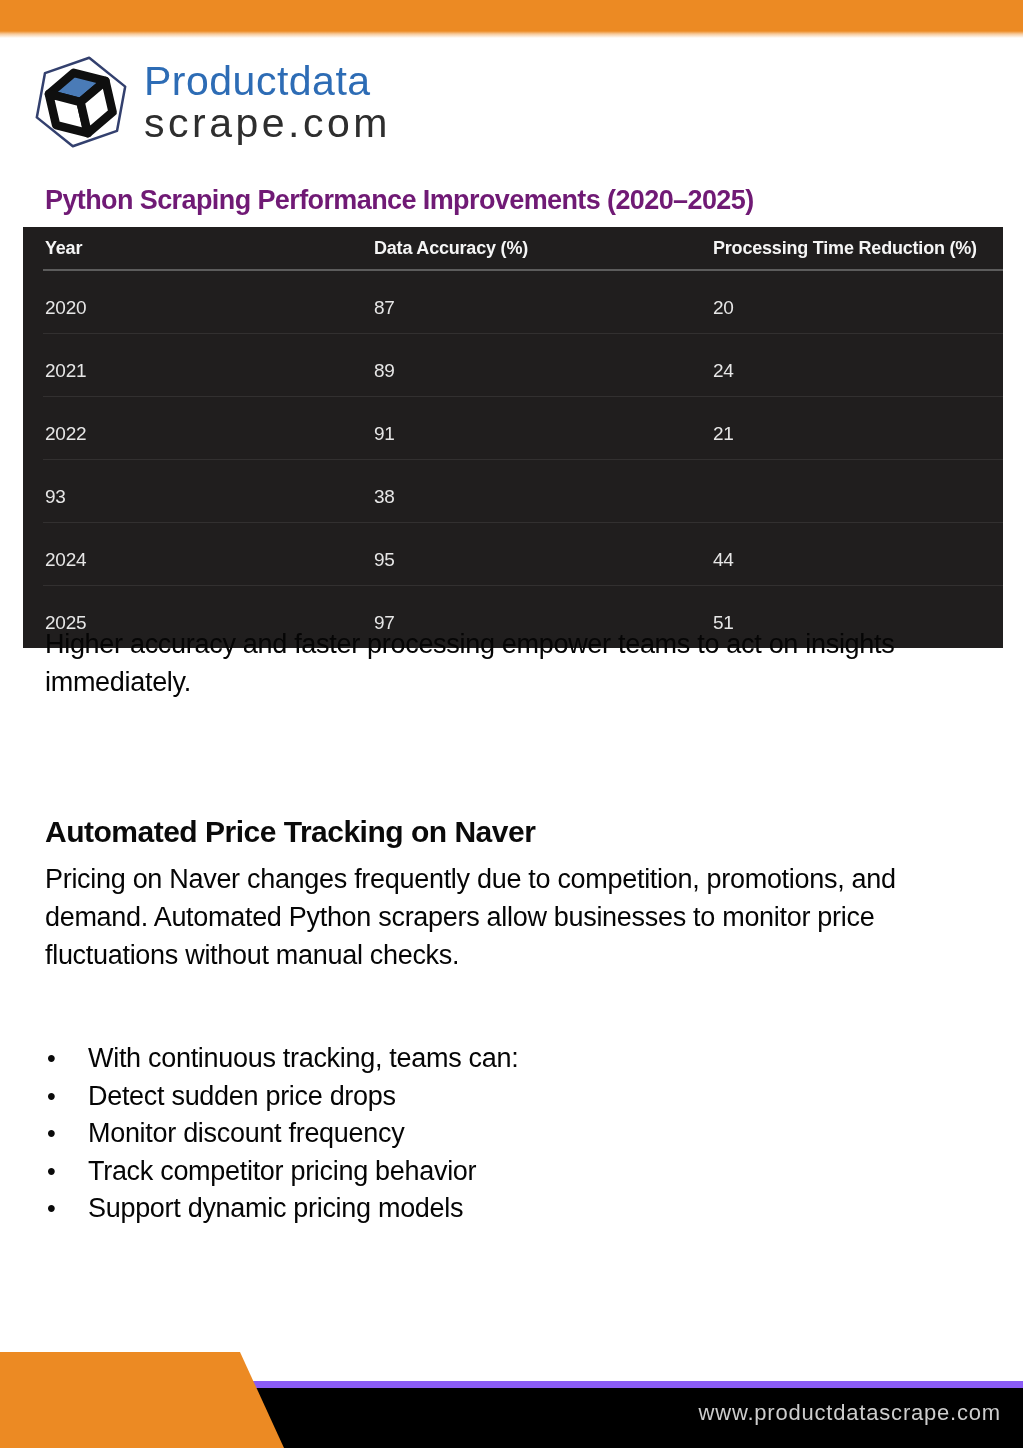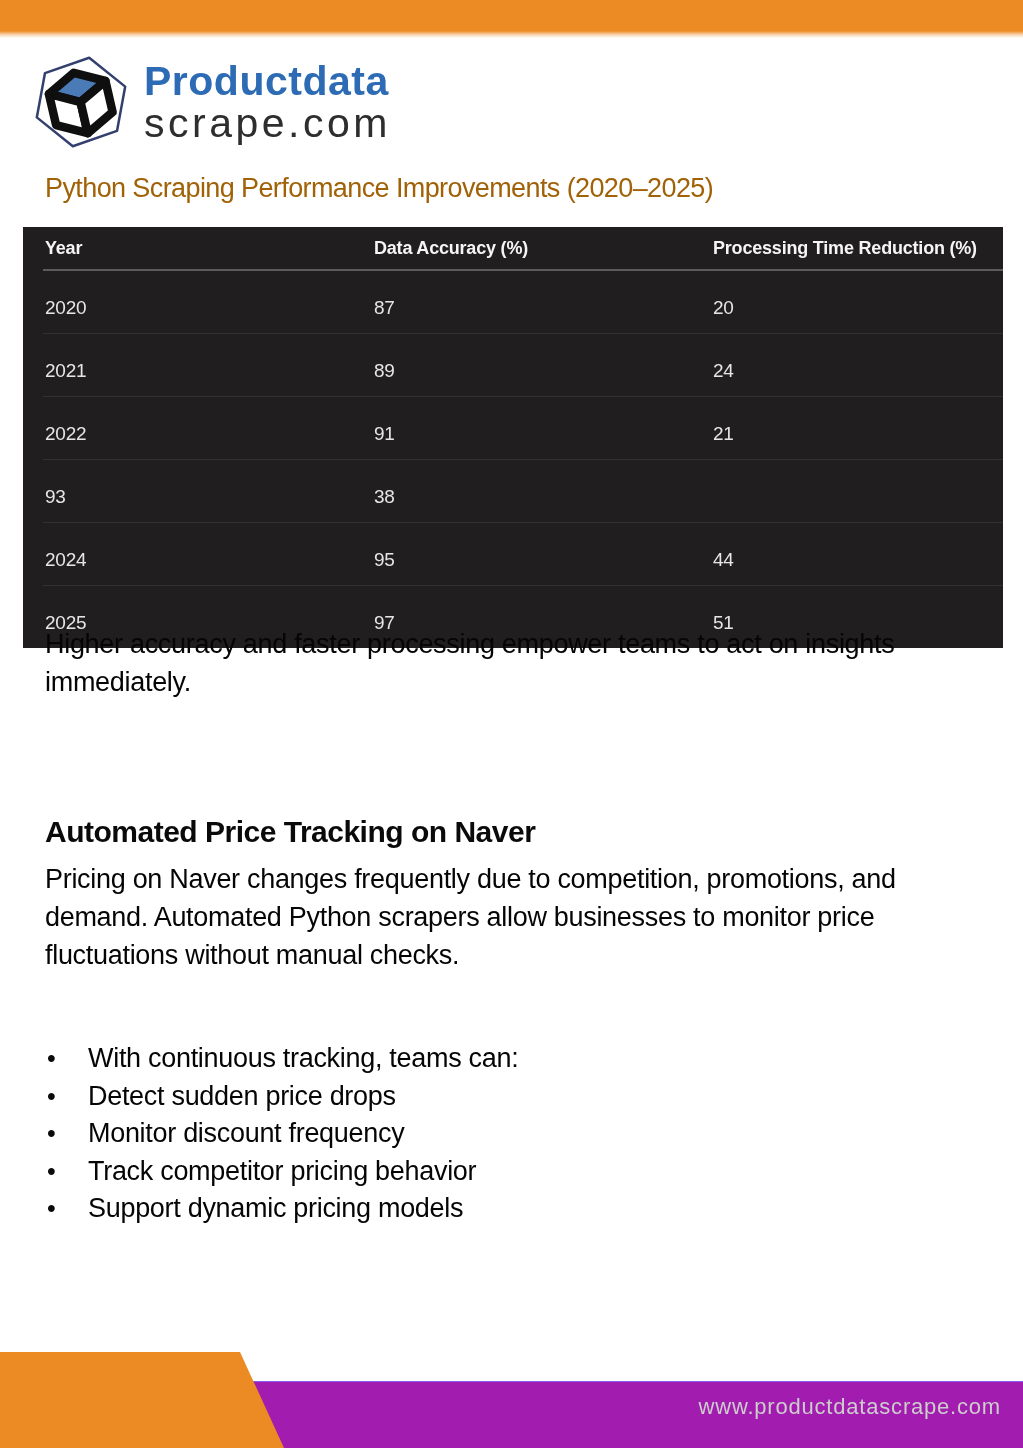--- a/index.html
+++ b/index.html
@@ -29,39 +29,39 @@
   .logo {
     position: absolute;
     top: 54px; left: 30px;
     display: flex;
     align-items: center;
   }
   .logo-icon { width: 108px; height: 96px; }
   .logo-text { margin-left: 6px; }
   .logo-line1 {
     font-size: 41px;
-    font-weight: 700;
+    font-weight: 400;
     color: #2D6CB5;
     letter-spacing: 0.5px;
     line-height: 42px;
   }
   .logo-line2 {
     font-size: 41px;
     font-weight: 400;
     color: #2E2E2E;
     letter-spacing: 3.5px;
     line-height: 42px;
   }
 
   .title {
     position: absolute;
-    left: 45px; top: 173px;
+    left: 45px; top: 185px;
     font-size: 27px;
-    font-weight: 400;
-    color: #a16207;
+    font-weight: 700;
+    color: #701a75;
     letter-spacing: -0.6px;
     white-space: nowrap;
   }
 
   
   .ptable {
     position: absolute;
     left: 23px; top: 227px;
     width: 980px; height: 421px;
     background: #201E1E;
@@ -119,22 +119,22 @@
     letter-spacing: -0.3px;
   }
   .dot { position: absolute; left: 2px; top: 0; }
   .dot::before { content: "\2022"; font-size: 25px; color: #0a0a0a; }
 
   
   .footer-bar {
     position: absolute;
     left: 0; right: 0; bottom: 0;
     height: 67px;
-    background: #a21caf;
-    border-top: 1px solid #8b5cf6;
+    background: #000000;
+    border-top: 7px solid #8b5cf6;
   }
   .footer-url {
     position: absolute;
     right: 22px; top: 12px;
     font-size: 22px;
     color: #CDCDCD;
     letter-spacing: 0.8px;
   }
   .footer-orange {
     position: absolute;

